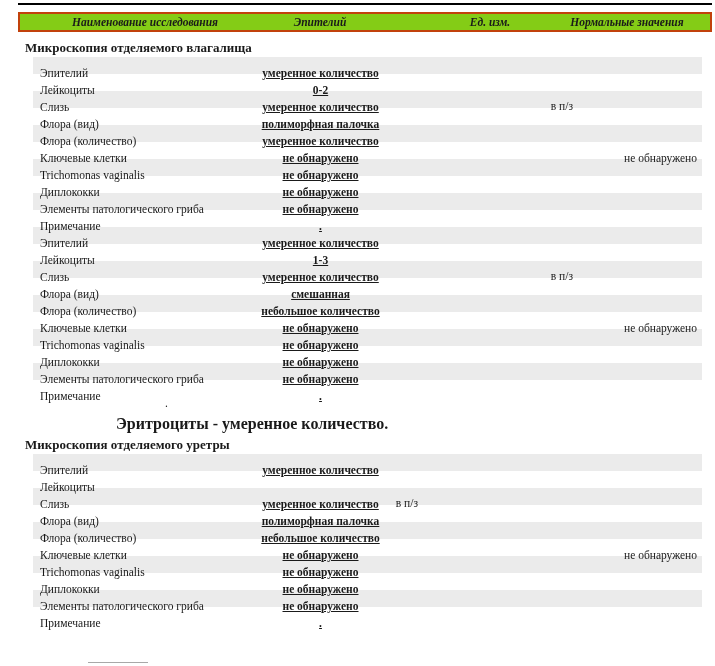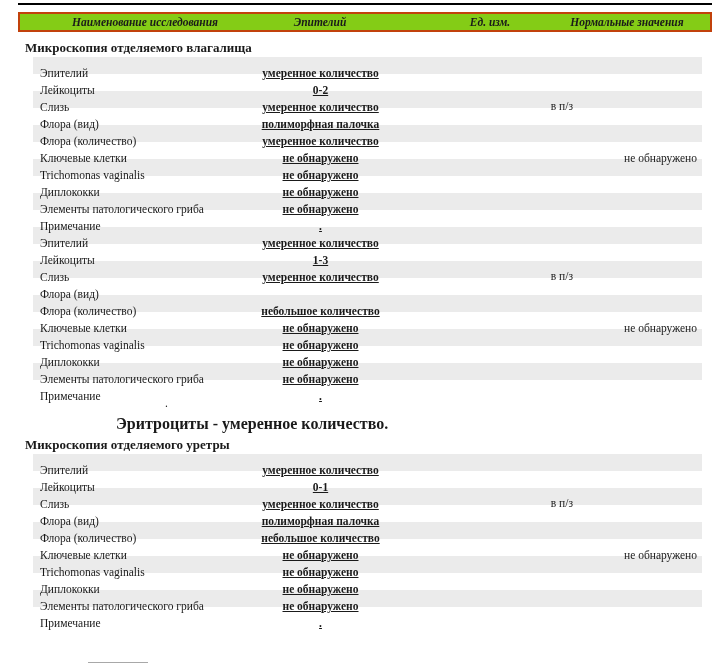--- a/index.html
+++ b/index.html
@@ -132,20 +132,21 @@
         <span class="cell cell-normal"></span>
       </div>
       <div class="row stripe">
         <span class="cell cell-name">Слизь</span>
         <span class="cell cell-result">умеренное количество</span>
         <span class="cell cell-units"></span>
         <span class="cell cell-normal"></span>
       </div>
       <div class="row">
         <span class="cell cell-name">Флора (вид)</span>
+        <span class="cell cell-result">смешанная</span>
         <span class="cell cell-units"></span>
         <span class="cell cell-normal"></span>
       </div>
       <div class="row stripe">
         <span class="cell cell-name">Флора (количество)</span>
         <span class="cell cell-result">небольшое количество</span>
         <span class="cell cell-units"></span>
         <span class="cell cell-normal"></span>
       </div>
       <div class="row">
@@ -182,21 +183,20 @@
       <div class="comment-line">Эритроциты - умеренное количество.</div>
       <div class="section-title gap">Микроскопия отделяемого уретры</div>
       <div class="row stripe">
         <span class="cell cell-name">Эпителий</span>
         <span class="cell cell-result">умеренное количество</span>
         <span class="cell cell-units"></span>
         <span class="cell cell-normal"></span>
       </div>
       <div class="row">
         <span class="cell cell-name">Лейкоциты</span>
-        <span class="cell cell-result">0-1</span>
         <span class="cell cell-units">в п/з</span>
         <span class="cell cell-normal"></span>
       </div>
       <div class="row stripe">
         <span class="cell cell-name">Слизь</span>
         <span class="cell cell-result">умеренное количество</span>
         <span class="cell cell-units"></span>
         <span class="cell cell-normal"></span>
       </div>
       <div class="row">

